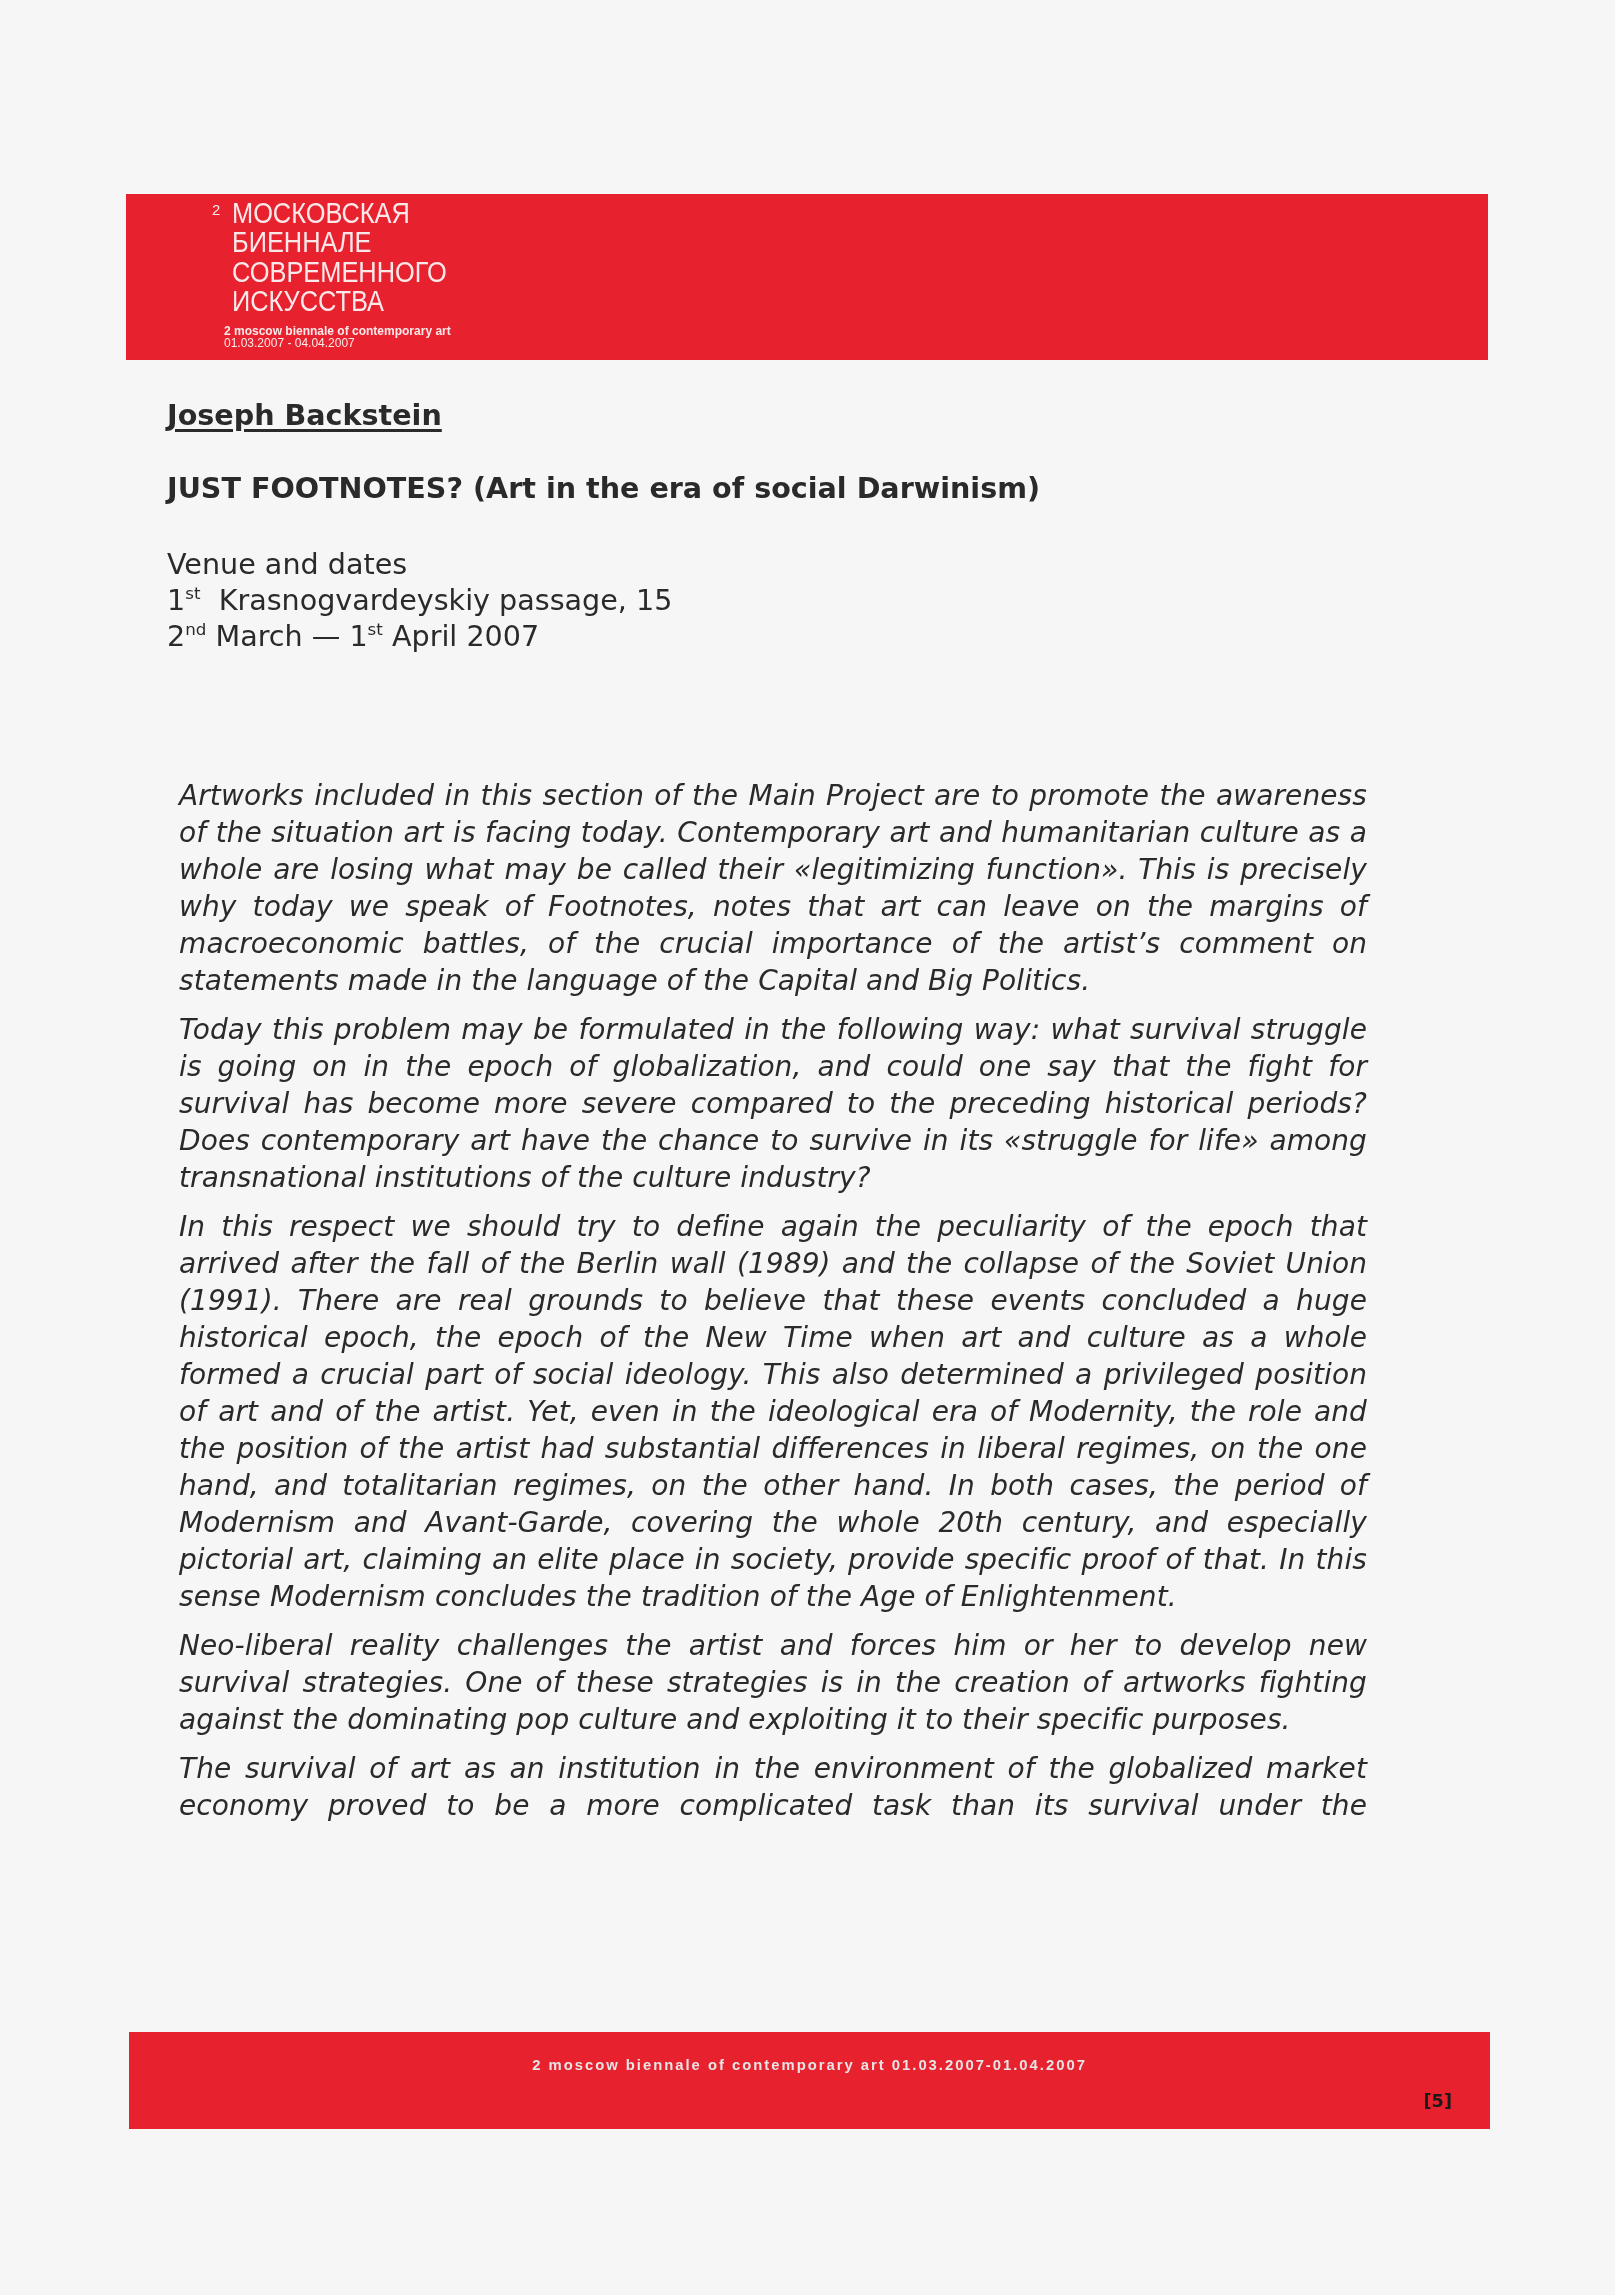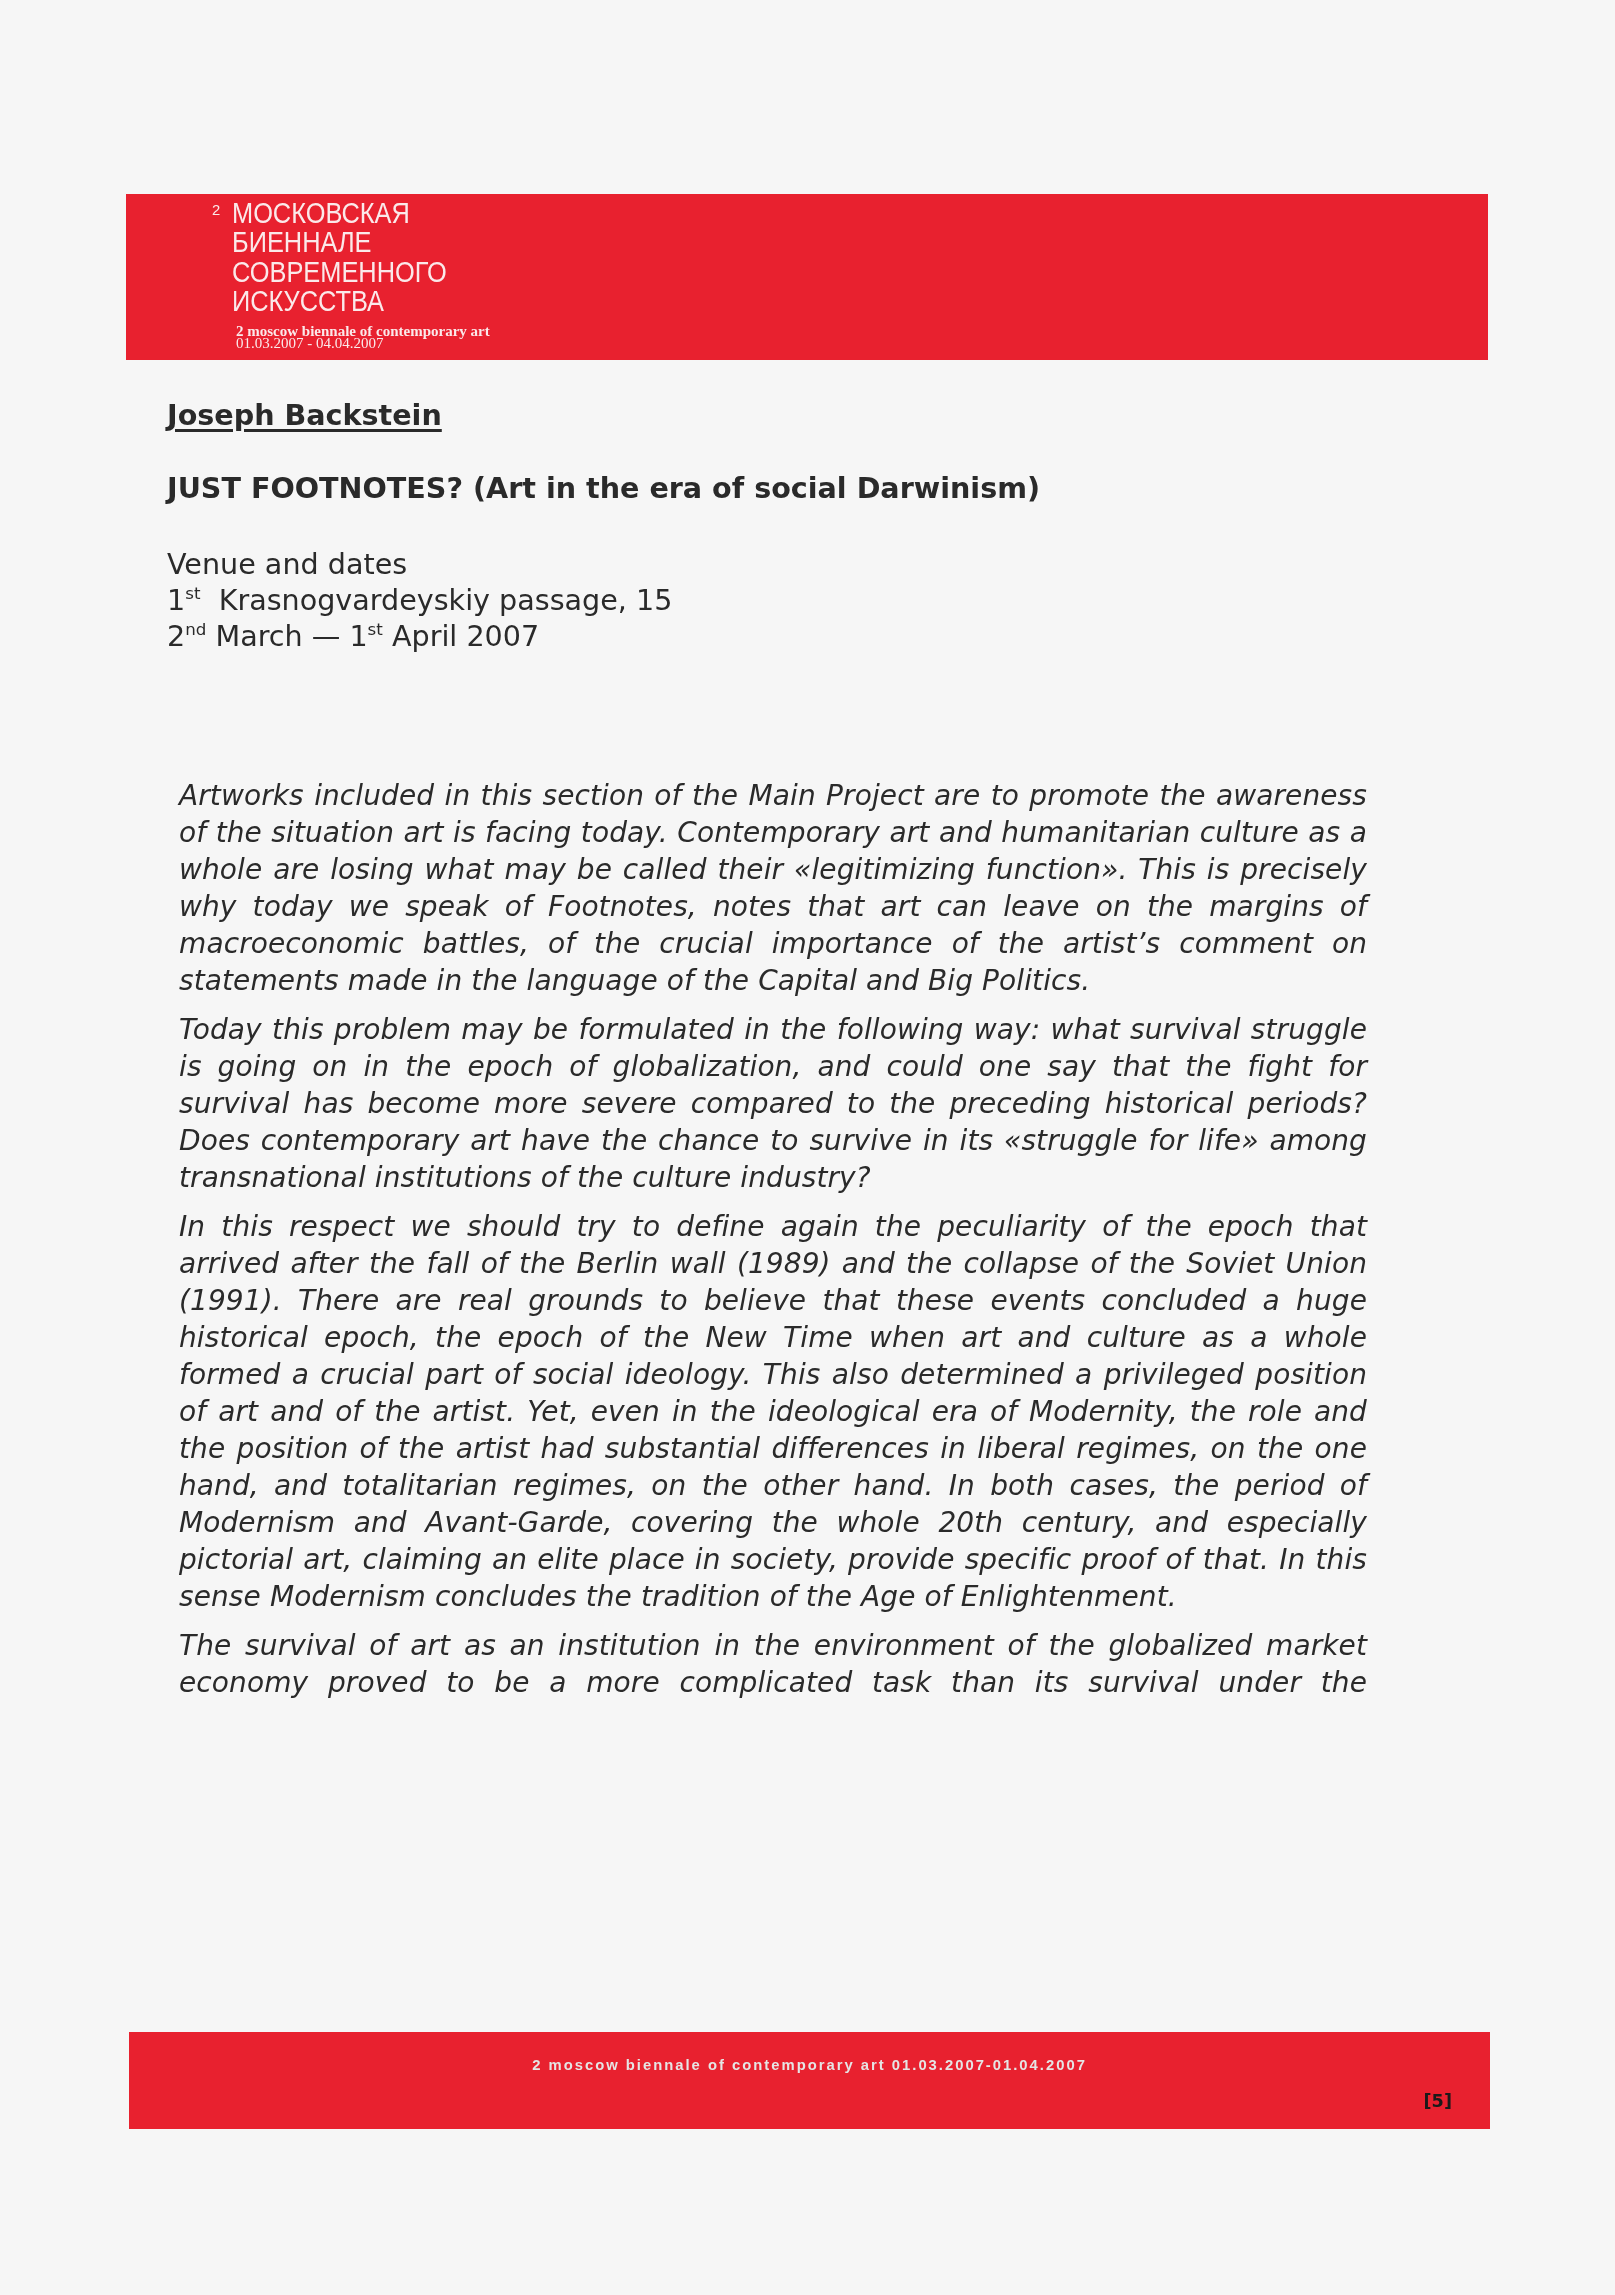--- a/index.html
+++ b/index.html
@@ -22,23 +22,23 @@
   }
   .hdr-title {
     position: absolute; left: 106px; top: 3.9px;
     font-family: "Liberation Sans", sans-serif;
     font-size: 29.5px; line-height: 29.5px; color: #fbe9ea;
     transform: scaleX(0.86); transform-origin: left top;
     white-space: nowrap;
   }
   .hdr-title div { height: 29.5px; }
   .hdr-sub {
-    position: absolute; left: 110px; top: 132px;
-    font-family: Liberation Serif, serif;
-    font-size: 15px; line-height: 11.8px; color: #fbe9ea;
+    position: absolute; left: 98px; top: 132px;
+    font-family: Liberation Sans, sans-serif;
+    font-size: 12px; line-height: 11.8px; color: #fbe9ea;
     white-space: nowrap;
   }
   .hdr-sub .b { font-weight: bold; }
 
   .content {
     position: absolute; left: 167px; top: 0; width: 1212px;
   }
   .author {
     position: absolute; top: 398px; left: 0;
     font-weight: bold; font-size: 28.6px; line-height: 34px;
@@ -102,20 +102,21 @@
   <div class="venue">
     <div>Venue and dates</div>
     <div><span>1</span><sup>st</sup>&nbsp; <span>Krasnogvardeyskiy passage, 15</span></div>
     <div><span>2</span><sup>nd</sup> <span>March — </span><span>1</span><sup>st</sup> <span>April 2007</span></div>
   </div>
 
   <div class="body-text">
     <p>Artworks included in this section of the Main Project are to promote the awareness of the situation art is facing today. Contemporary art and humanitarian culture as a whole are losing what may be called their «legitimizing function». This is precisely why today we speak of Footnotes, notes that art can leave on the margins of macroeconomic battles, of the crucial importance of the artist’s comment on statements made in the language of the Capital and Big Politics.</p>
     <p>Today this problem may be formulated in the following way: what survival struggle is going on in the epoch of globalization, and could one say that the fight for survival has become more severe compared to the preceding historical periods? Does contemporary art have the chance to survive in its «struggle for life» among transnational institutions of the culture industry?</p>
     <p>In this respect we should try to define again the peculiarity of the epoch that arrived after the fall of the Berlin wall (1989) and the collapse of the Soviet Union (1991). There are real grounds to believe that these events concluded a huge historical epoch, the epoch of the New Time when art and culture as a whole formed a crucial part of social ideology. This also determined a privileged position of art and of the artist. Yet, even in the ideological era of Modernity, the role and the position of the artist had substantial differences in liberal regimes, on the one hand, and totalitarian regimes, on the other hand. In both cases, the period of Modernism and Avant-Garde, covering the whole 20th century, and especially pictorial art, claiming an elite place in society, provide specific proof of that. In this sense Modernism concludes the tradition of the Age of Enlightenment.</p>
+    <p>Neo-liberal reality challenges the artist and forces him or her to develop new survival strategies. One of these strategies is in the creation of artworks fighting against the dominating pop culture and exploiting it to their specific purposes.</p>
     <p>The survival of art as an institution in the environment of the globalized market economy proved to be a more complicated task than its survival under the</p>
   </div>
 </div>
 
 <div class="footer-bar">
   <div class="footer-text">2 moscow biennale of contemporary art 01.03.2007-01.04.2007</div>
   <div class="page-num">[5]</div>
 </div>
 
 

